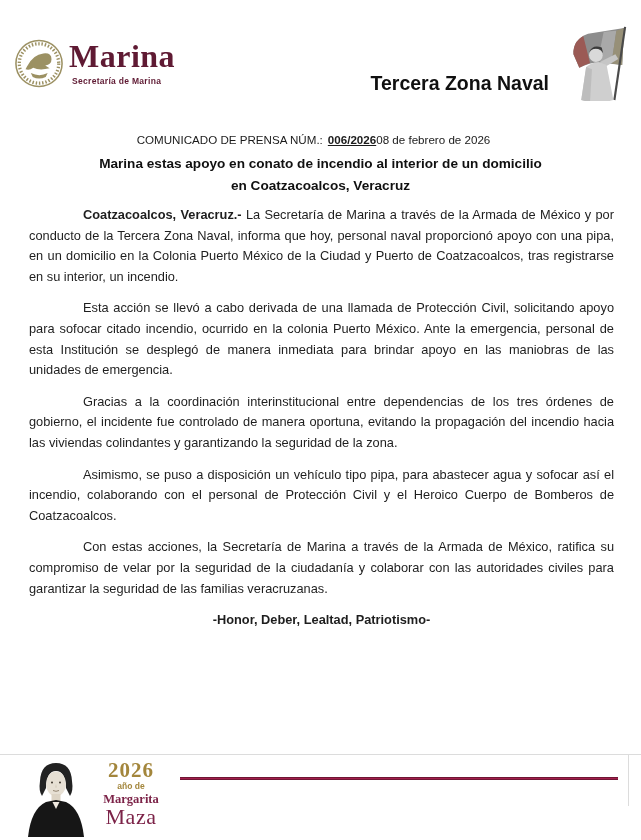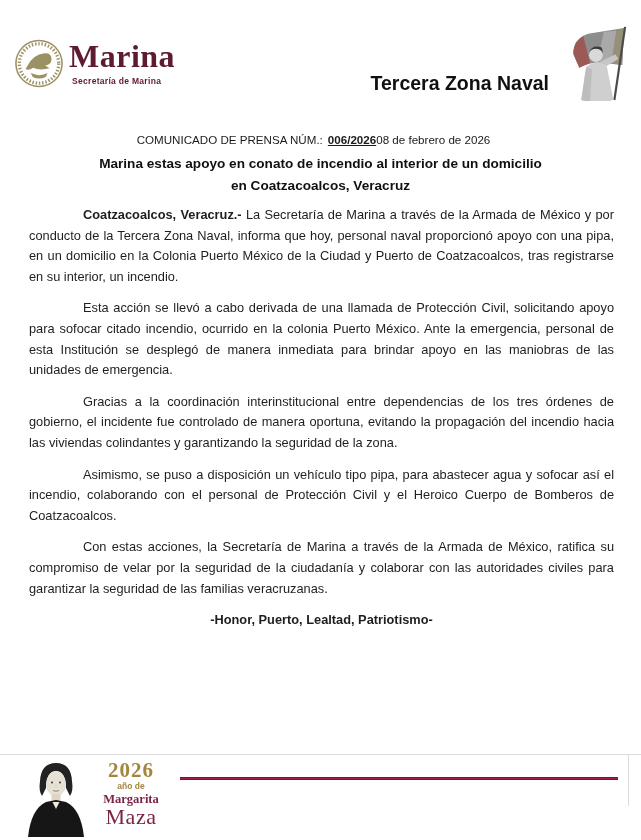--- a/index.html
+++ b/index.html
@@ -129,21 +129,21 @@
   </h1>
 
   <div class="body-text">
     <p><span class="lead">Coatzacoalcos, Veracruz.-</span><span> La Secretaría de Marina a través de la Armada de México y por conducto de la Tercera Zona Naval, informa que hoy, personal naval proporcionó apoyo con una pipa, en un domicilio en la Colonia Puerto México de la Ciudad y Puerto de Coatzacoalcos, tras registrarse en su interior, un incendio.</span></p>
     <p>Esta acción se llevó a cabo derivada de una llamada de Protección Civil, solicitando apoyo para sofocar citado incendio, ocurrido en la colonia Puerto México. Ante la emergencia, personal de esta Institución se desplegó de manera inmediata para brindar apoyo en las maniobras de las unidades de emergencia.</p>
     <p>Gracias a la coordinación interinstitucional entre dependencias de los tres órdenes de gobierno, el incidente fue controlado de manera oportuna, evitando la propagación del incendio hacia las viviendas colindantes y garantizando la seguridad de la zona.</p>
     <p>Asimismo, se puso a disposición un vehículo tipo pipa, para abastecer agua y sofocar así el incendio, colaborando con el personal de Protección Civil y el Heroico Cuerpo de Bomberos de Coatzacoalcos.</p>
     <p>Con estas acciones, la Secretaría de Marina a través de la Armada de México, ratifica su compromiso de velar por la seguridad de la ciudadanía y colaborar con las autoridades civiles para garantizar la seguridad de las familias veracruzanas.</p>
 
     <div class="closing">
-      <div>-Honor, Puerto, Lealtad, Patriotismo-</div>
+      <div>-Honor, Deber, Lealtad, Patriotismo-</div>
     </div>
   </div>
 
   <div class="footer-rule-top"></div>
   <div class="footer-rule-right"></div>
 
   <svg class="portrait" viewBox="0 0 72 80" aria-hidden="true">
     <rect x="0" y="0" width="72" height="80" fill="#ffffff"></rect>
 
     <path d="M20 24 Q21 6 36 6 Q51 6 52 24 Q53.5 34 50 39 L46 31 Q45.5 14 36 14 Q26.5 14 26 31 L22 39 Q18.5 34 20 24 Z" fill="#222222"></path>

